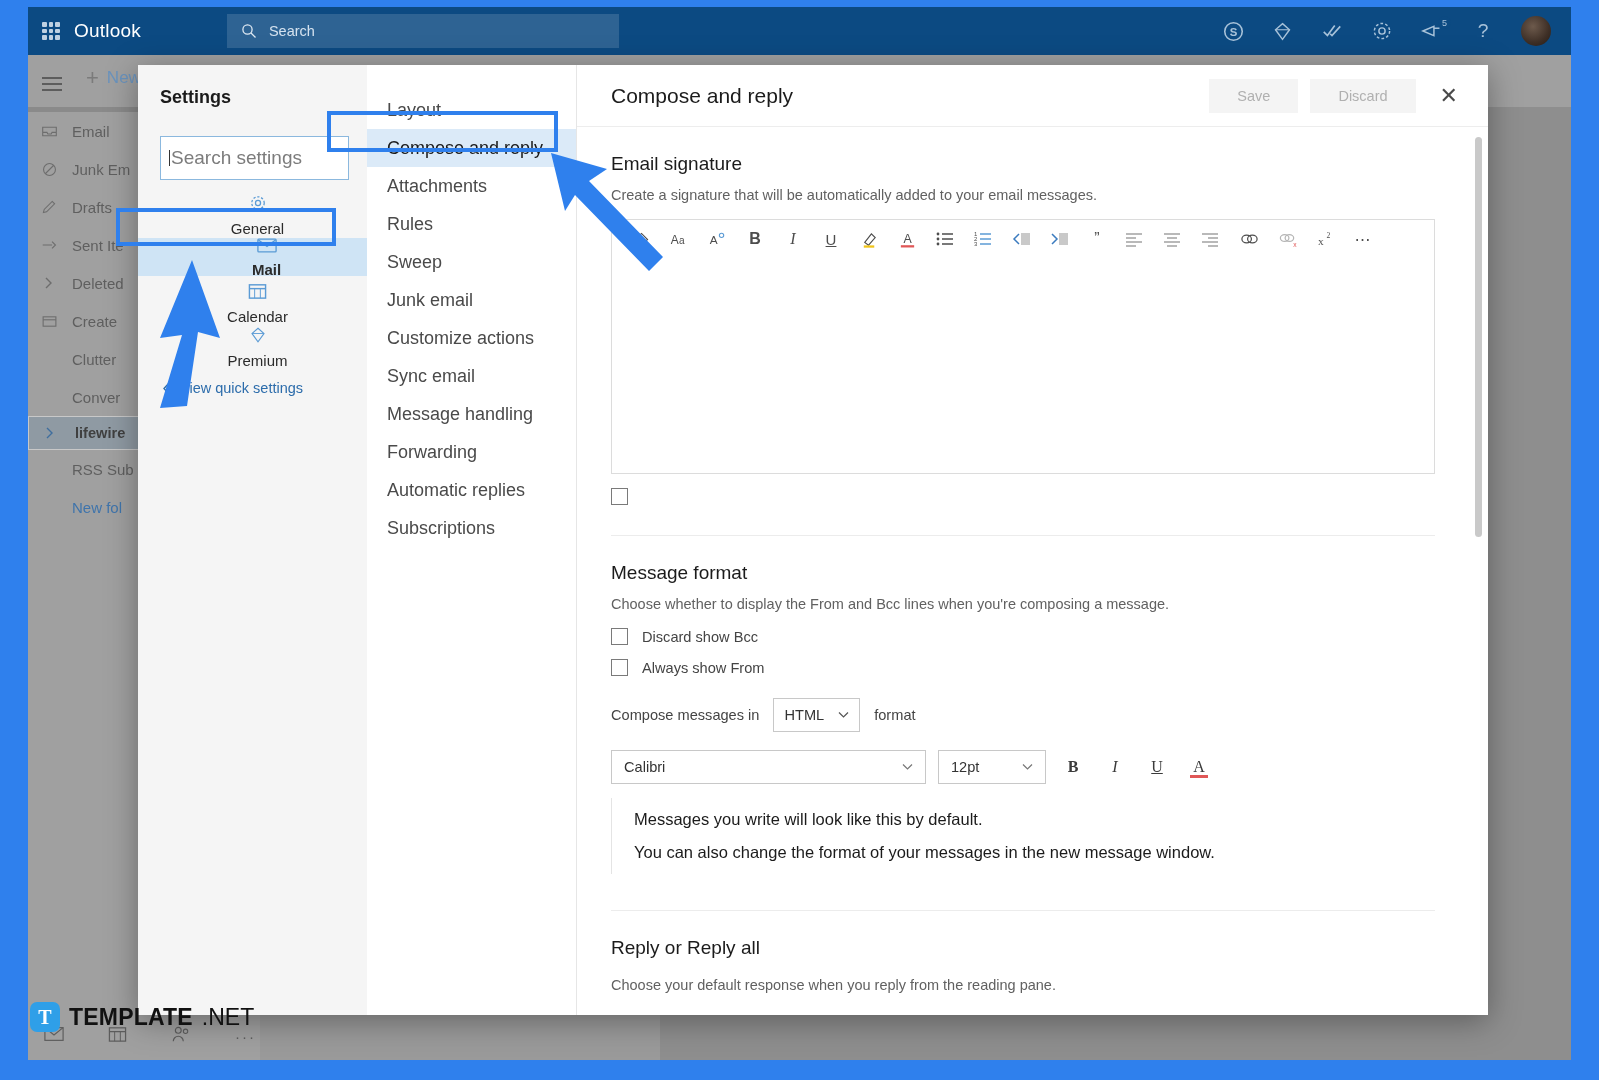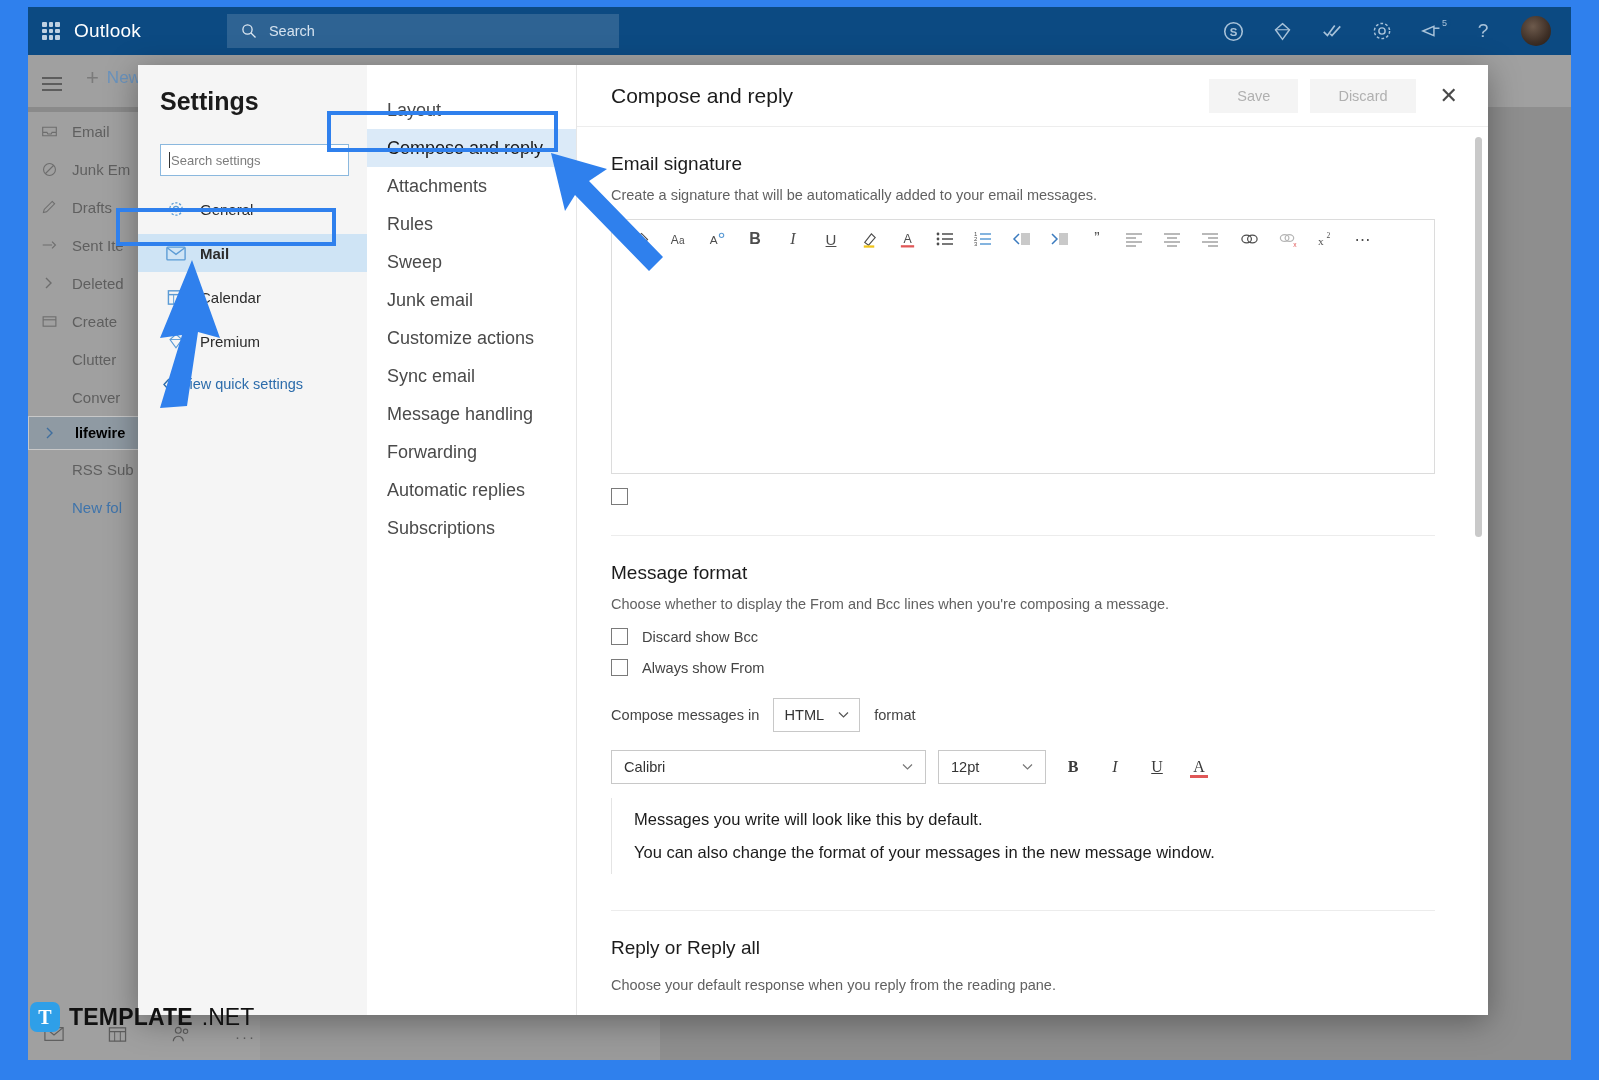--- a/index.html
+++ b/index.html
@@ -53,45 +53,45 @@
   }
   .hamb { position: absolute; left: 14px; top: 66px; width: 20px; }
   .hamb i { display: block; height: 2px; background: #5d5d5d; margin: 4px 0; }
   .newbtn { position: absolute; left: 58px; top: 60px; color: #6a93bd; font-size: 17px; display: flex; gap: 8px; align-items: center; }
   .plus { font-size: 22px; color: #7b7b7b; line-height: 1; }
 
   .folders { position: absolute; left: 0; top: 105px; width: 232px; bottom: 48px; background: #a0a0a0; }
   .frow { height: 38px; display: flex; align-items: center; padding-left: 10px; gap: 12px; color: #5f5f5f; font-size: 15px; }
   .frow .fi { width: 22px; display: flex; justify-content: center; color: #6d6d6d; }
   .frow.sel { background: #8f9aa3; }
-  .frow.sel .flabel { color: #000000; font-weight: 700; }
+  .frow.sel .flabel { color: #404040; font-weight: 700; }
   .frow.link .flabel { color: #3f74ab; }
   .flabel { white-space: nowrap; }
 
   .bottombar { position: absolute; left: 0; bottom: 0; width: 232px; height: 48px; background: #a0a0a0; display: flex; align-items: center; gap: 44px; padding-left: 16px; }
   .bottombar .bi { color: #5d5d5d; }
   .appbody { position: absolute; left: 232px; top: 100px; right: 0; bottom: 0; background: #8e8e8e; }
   .appbody .listcol { position: absolute; left: 0; top: 0; width: 400px; bottom: 0; background: #9a9a9a; }
 
   
   .dialog {
     position: absolute; left: 110px; top: 58px; width: 1350px; height: 950px;
     background: #fff; box-shadow: 0 6px 30px rgba(0,0,0,.35);
     display: flex; overflow: hidden;
   }
   .dlg-left { width: 229px; background: #f5f5f5; padding: 22px 18px 0 22px; flex: none; }
-  .dlg-title { font-size: 25px; color: #1b1b1b; font-weight: 600; margin-bottom: 20px; }
+  .dlg-title { font-size: 18px; color: #1b1b1b; font-weight: 600; margin-bottom: 20px; }
   .s-search {
-    height: 32px; border: 1px solid #8bb8de; background: #fff;
-    display: flex; align-items: center; padding: 0 8px; font-size: 13px; color: #7c7c7c;
+    height: 44px; border: 1px solid #8bb8de; background: #fff;
+    display: flex; align-items: center; padding: 0 8px; font-size: 19px; color: #7c7c7c;
     position: relative;
     margin-top: 28px;
   }
   .caret-bar { width: 1px; height: 16px; background: #333; margin-right: 1px; }
-  .cat { display: flex; align-items: center; gap: 14px; height: 38px; padding-left: 6px; font-size: 15px; color: #2b2b2b; margin-top: 6px; }
+  .cat { display: flex; align-items: center; gap: 8px; height: 38px; padding-left: 6px; font-size: 15px; color: #2b2b2b; margin-top: 6px; flex-direction: column; }
   .cat .ci { width: 20px; display: flex; justify-content: center; color: #5b9bd5; }
   .cat.active { background: #cfe4f5; font-weight: 700; margin-left: -22px; padding-left: 28px; width: calc(100% + 40px); }
   .quick { display: flex; align-items: center; gap: 9px; color: #2c6cab; font-size: 14.5px; margin-top: 16px; padding-left: 2px; }
 
   .dlg-mid { width: 210px; background: #fff; border-right: 1px solid #e6e6e6; padding-top: 26px; flex: none; }
   .mitem { height: 38px; display: flex; align-items: center; padding-left: 20px; font-size: 18px; color: #4a4a4a; }
   .mitem.active { background: #dbeaf8; color: #1a1a1a; }
 
   .dlg-right { flex: 1; position: relative; background: #fff; }
   .r-head { height: 62px; display: flex; align-items: center; padding: 0 18px 0 34px; border-bottom: 1px solid #ededed; }

